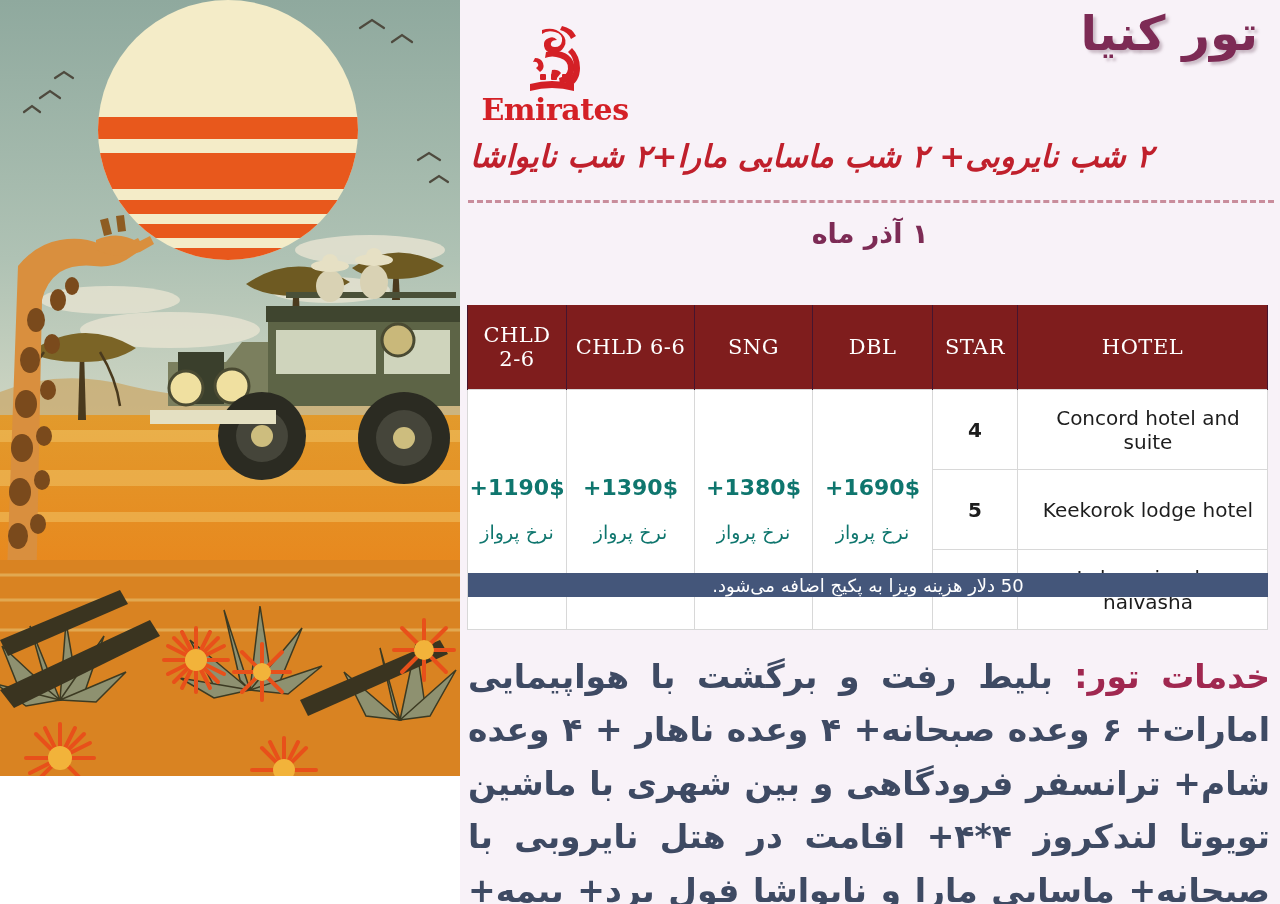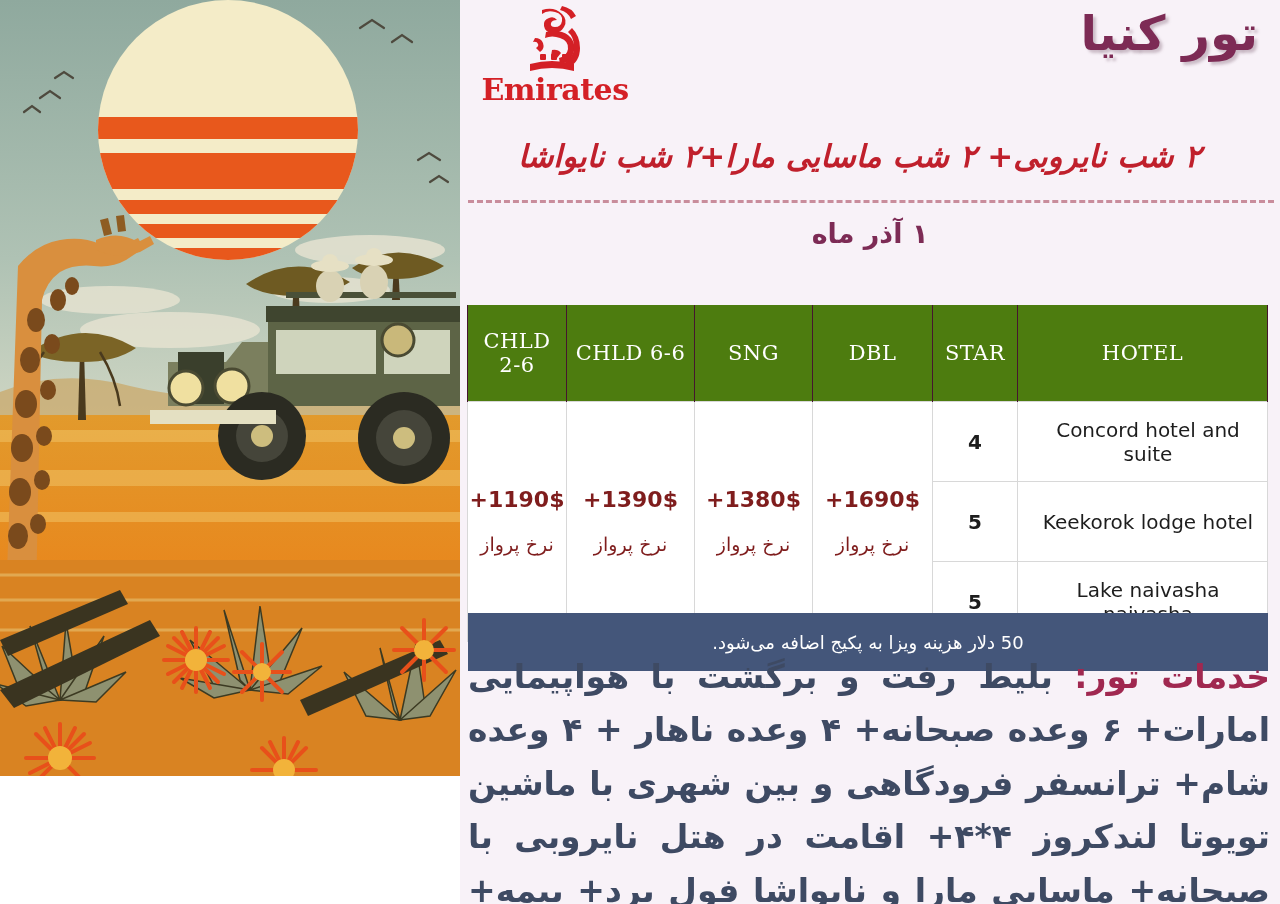--- a/index.html
+++ b/index.html
@@ -20,41 +20,41 @@
 
   
   .art{
     position:absolute;left:0;top:0;width:460px;height:776px;
     overflow:hidden;background:#93a89c;
   }
   .art svg{display:block;width:460px;height:776px;}
 
   
   .logo{
-    position:absolute;left:480px;top:4px;width:150px;height:110px;
+    position:absolute;left:480px;top:24px;width:150px;height:110px;
   }
   .logo-mark{width:150px;height:76px;display:block;}
   .logo-word{
     position:absolute;left:0;top:68px;width:150px;text-align:center;
     font-family:"DejaVu Serif","Liberation Serif",serif;
     font-weight:700;font-size:30px;color:#d42026;letter-spacing:-0.5px;
   }
 
   .title{
     position:absolute;right:22px;top:6px;
     font-family:"DejaVu Sans","Liberation Sans",sans-serif;
     font-weight:700;font-size:48px;line-height:1.15;
     color:#7d2b55;
     text-shadow:3px 3px 3px rgba(120,90,110,.35);
     direction:rtl;white-space:nowrap;letter-spacing:2px;
   }
 
   .subtitle{
     position:absolute;right:31px;left:470px;top:138px;
-    text-align:center;direction:rtl;
+    text-align:left;direction:rtl;
     font-family:"DejaVu Sans","Liberation Sans",sans-serif;
     font-style:italic;font-weight:600;font-size:31px;
     color:#c0202c;white-space:nowrap;
   }
 
   .divider{
     position:absolute;left:468px;right:6px;top:200px;height:0;
     border-top:3px dashed #c98d9c;
   }
 
@@ -66,50 +66,50 @@
   }
   .dates .d2{color:#7d2b55;}
 
   
   .tbl-wrap{position:absolute;left:468px;top:305px;width:800px;}
   table{
     width:800px;border-collapse:collapse;table-layout:fixed;
     background:#ffffff;
   }
   thead th{
-    background:#4d7c0f;color:#ffffff;
+    background:#7f1d1d;color:#ffffff;
     font-family:"DejaVu Serif","Liberation Serif",serif;
     font-weight:400;font-size:21px;
-    padding:24px 2px;text-align:center;
+    padding:18px 2px;text-align:center;
     border-left:1px solid #46152f;border-right:1px solid #46152f;
     letter-spacing:.5px;
   }
   tbody td{
     border:1px solid #d8d8d8;
     height:77px;vertical-align:middle;text-align:center;
     font-size:19px;color:#1d1d1d;background:#ffffff;
   }
   td.hotel{
     text-align:center;direction:ltr;padding-left:12px;
     font-size:20px;font-weight:400;
   }
   td.star{font-weight:700;font-size:20px;}
   td.price{
-    font-weight:700;font-size:22px;line-height:1.25;color:#7f1d1d;
+    font-weight:700;font-size:22px;line-height:1.25;color:#0f766e;
   }
   td.price .rial{
     display:block;font-weight:400;font-size:19px;
     font-family:"DejaVu Serif","Liberation Serif",serif;
     direction:rtl;margin-top:19px;
   }
   .note-bar{
-    position:absolute;left:468px;top:573px;width:800px;height:58px;
+    position:absolute;left:468px;top:573px;width:800px;height:24px;
     background:#44567a;color:#ffffff;
     display:flex;align-items:center;justify-content:center;
-    font-size:18px;direction:rtl;margin-top:40px;
+    font-size:18px;direction:rtl;
   }
 
   
   .services{
     position:absolute;left:468px;right:10px;top:650px;
     direction:rtl;text-align:justify;text-align-last:right;
     font-weight:700;font-size:33px;line-height:1.62;
     color:#3e4a63;
   }
   .services .lbl{color:#a02850;}

